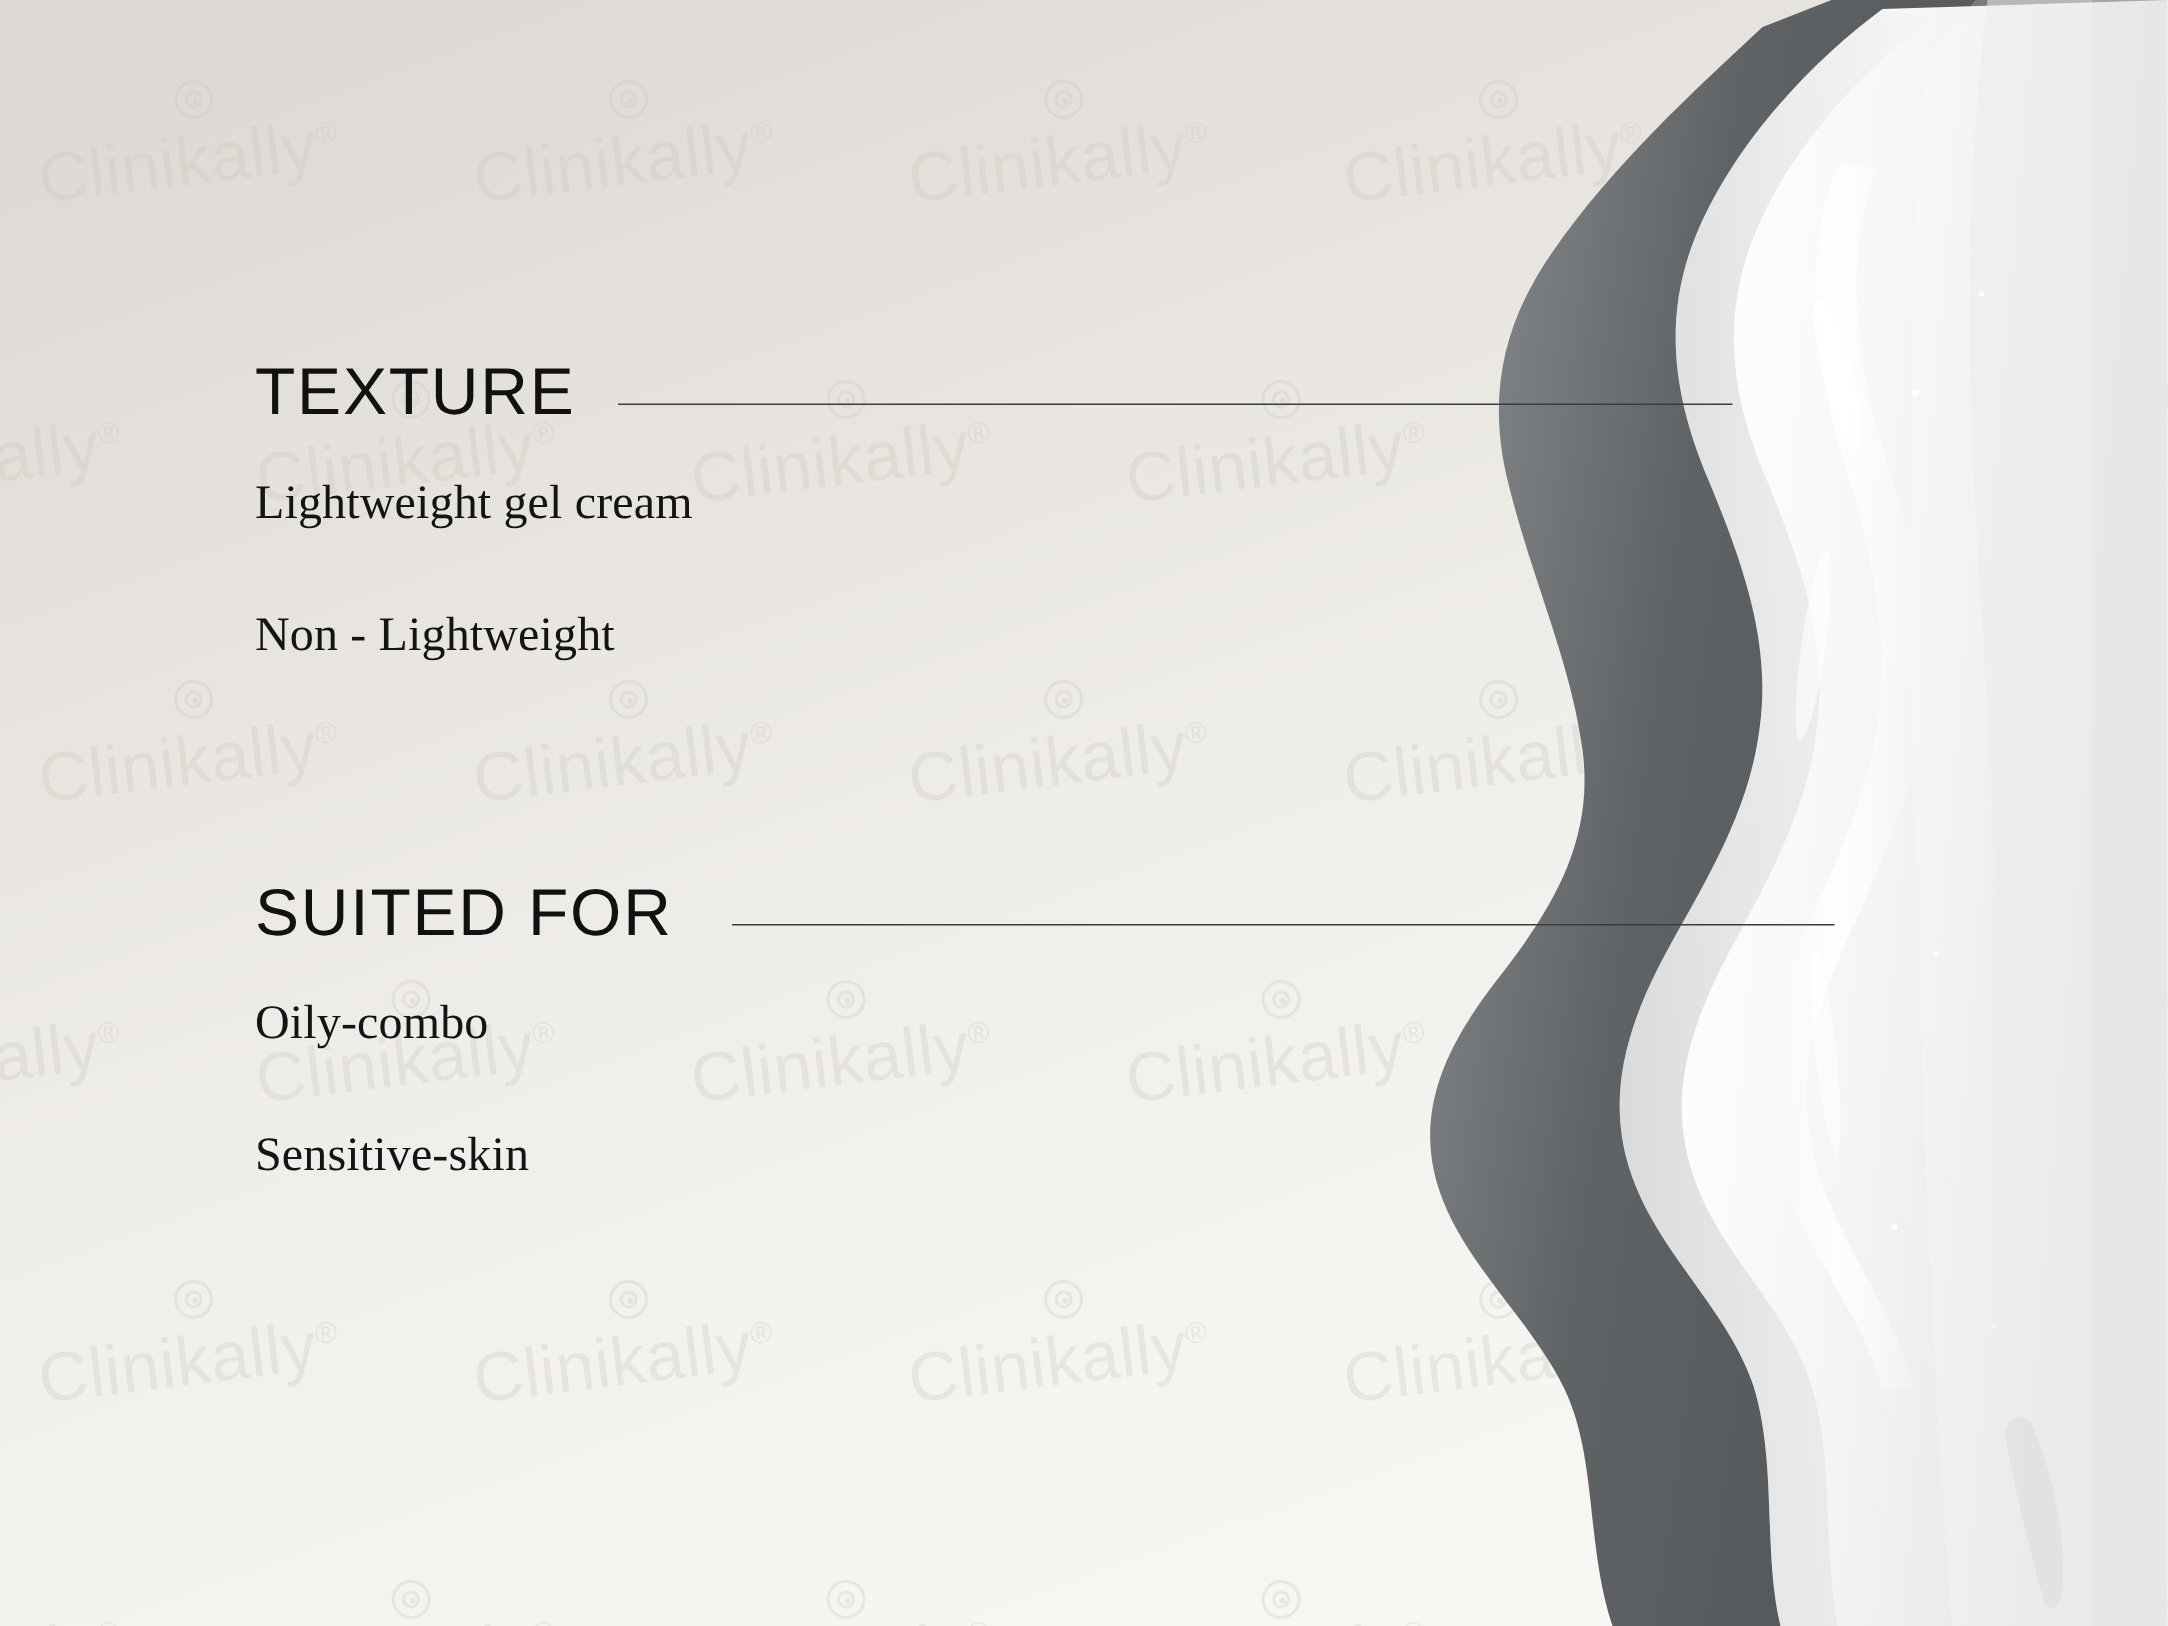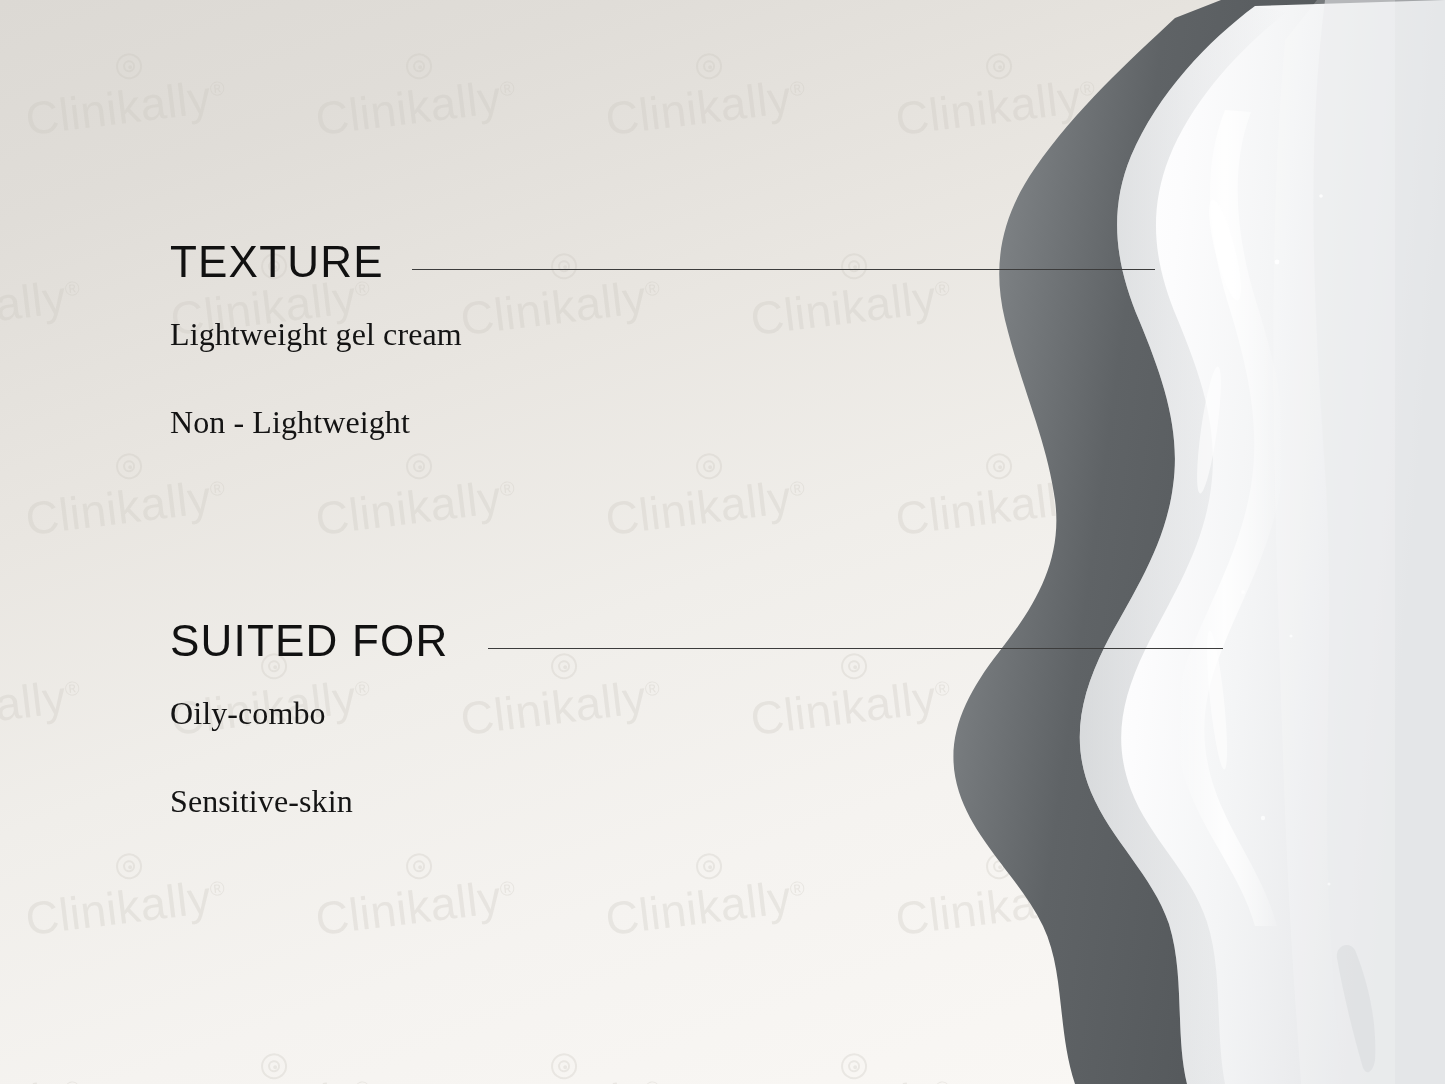--- a/index.html
+++ b/index.html
@@ -98,21 +98,21 @@
     z-index: 4;
     margin-left: 20px;
   }
 
   .section {
     position: absolute;
     left: 0;
     width: 100%;
   }
   .section-texture { top: 236px; }
-  .section-suited  { top: 615px; }
+  .section-suited  { top: 583px; }
 
   .section-head {
     position: relative;
     display: block;
     height: 62px;
   }
   .section-title {
     position: absolute;
     left: 0;
     top: 0;

